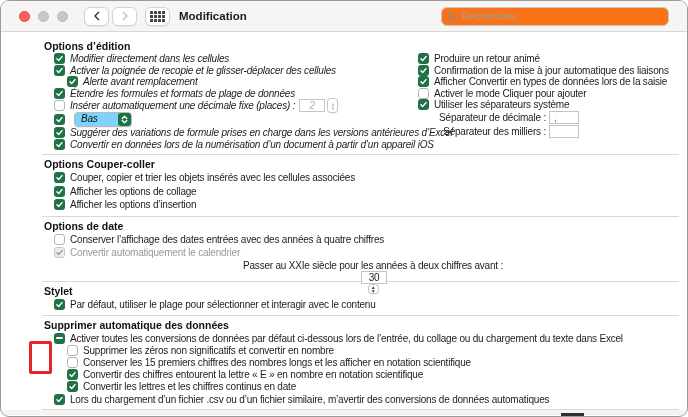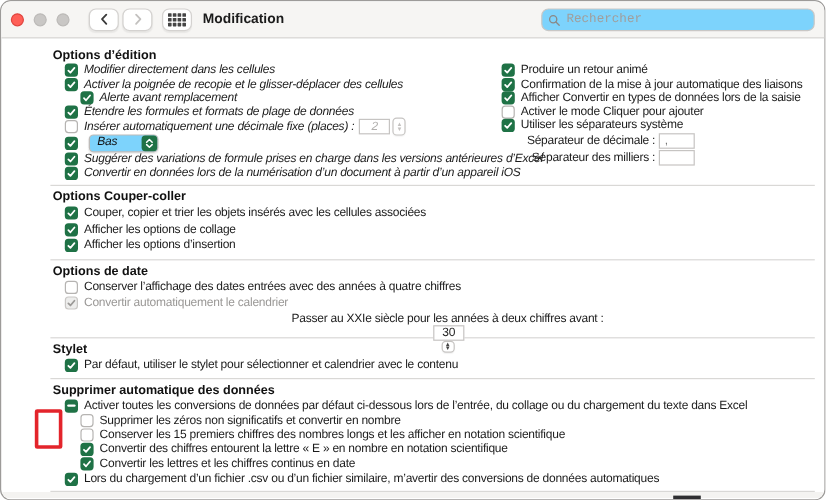--- a/index.html
+++ b/index.html
@@ -10,40 +10,40 @@
     -webkit-font-smoothing:antialiased;
   }
   #window{
     position:absolute;inset:0;box-sizing:border-box;
     border:1px solid #9d9b99;border-radius:9px;
     background:#fff;overflow:hidden;
   }
   
   .titlebar{
     height:30px;background:#f6f5f3;border-bottom:1px solid #d8d6d4;
-    display:flex;align-items:center;padding:0 8px;
+    display:flex;align-items:center;padding:0 18px;
   }
   .traffic{display:flex;gap:8px;margin-right:16px;}
   .tl{width:11px;height:11px;border-radius:50%;box-sizing:border-box;}
   .tl.red{background:var(--tl-red);border:1px solid #e0453f;}
   .tl.gray{background:#c9c7c5;border:1px solid #bcbab8;}
   .navgroup{display:flex;gap:3px;margin-right:8px;}
   .tbtn{
     width:25px;height:19px;background:#fff;border:1px solid #d4d2d0;border-radius:6px;
     display:flex;align-items:center;justify-content:center;padding:0;
     box-shadow:0 1px 1px rgba(0,0,0,.06);
   }
   .gridicon{display:grid;grid-template-columns:repeat(4,3px);grid-auto-rows:3px;gap:1px;}
   .gridicon i{background:#454545;border-radius:0.5px;}
   .title{font-size:11.5px;font-weight:bold;color:#1b1b1b;margin-left:9px;}
   .search{margin-left:auto;position:relative;display:flex;align-items:center;}
   .search input{
     width:200px;height:17px;border:1px solid #c9c7c5;border-radius:6px;
-    padding:0 6px 0 20px;font-size:10.5px;color:#333;background:#7dd3fc;outline:none;
-    font-family:Liberation Mono, monospace;
+    padding:0 6px 0 20px;font-size:10.5px;color:#333;background:#f97316;outline:none;
+    font-family:Liberation Sans, sans-serif;
   }
   .search svg{position:absolute;left:6px;top:5px;}
   ::placeholder{color:#a09e9c;opacity:1;}
   
   #content{padding-top:5px;margin-left:33px;}
   .section{margin:0 8px;border-bottom:1px solid #d9d8d6;padding:2px 0 4px;}
   .heading{font-size:10.5px;font-weight:bold;height:14px;line-height:14px;padding-left:2px;color:#111;}
   .row{display:flex;align-items:center;height:13.5px;font-size:10px;letter-spacing:-0.2px;color:#1c1c1c;white-space:nowrap;}
   .ind1{margin-left:12px}.ind2{margin-left:25px}
   .cols{display:flex;align-items:flex-start;}
@@ -312,21 +312,21 @@
         </div>
       </div>
       <div class="section">
         <div class="heading">Stylet</div>
         <div class="row ind1">
           <span class="cb on">
             <svg width="9" height="9" viewBox="0 0 11 11">
               <path d="M2.4 5.9 L4.5 8 L8.6 3.2" fill="none" stroke="#fff" stroke-width="1.8" stroke-linecap="round" stroke-linejoin="round"></path>
             </svg>
           </span>
-          <span class="lbl">Par défaut, utiliser le stylet pour sélectionner et calendrier avec le contenu</span>
+          <span class="lbl">Par défaut, utiliser le plage pour sélectionner et interagir avec le contenu</span>
         </div>
       </div>
       <div class="section dense">
         <div class="heading">Supprimer automatique des données</div>
         <div class="row ind1">
           <span class="cb mix">
             <span class="dash"></span>
           </span>
           <span class="lbl">Activer toutes les conversions de données par défaut ci-dessous lors de l’entrée, du collage ou du chargement du texte dans Excel</span>
         </div>

